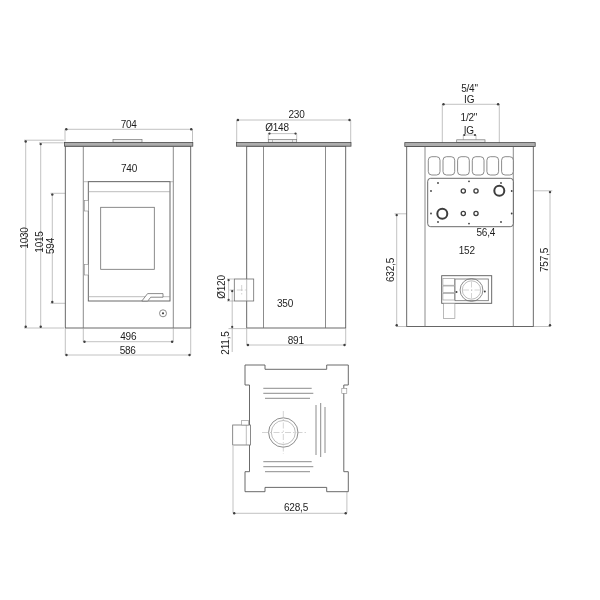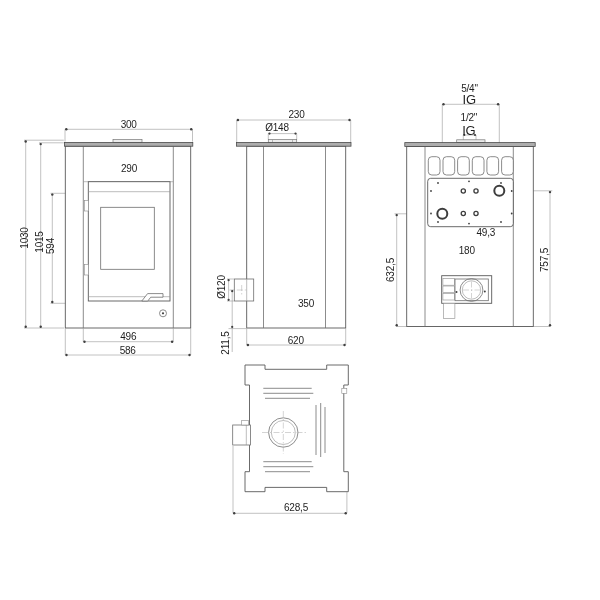--- a/index.html
+++ b/index.html
@@ -4,21 +4,21 @@
 <style>
   html,body{margin:0;padding:0;background:#fff;}
   .canvas{position:relative;width:600px;height:600px;background:#ffffff;overflow:hidden;
           font-family:"Liberation Sans",sans-serif;}
   .canvas svg{position:absolute;left:0;top:0;}
   .labels{position:absolute;left:0;top:0;width:600px;height:600px;}
   .dim-label{position:absolute;transform:translate(-50%,-50%);
              font:10px "Liberation Sans",sans-serif;color:#1e1e1e;
              white-space:nowrap;letter-spacing:-0.2px;}
   .rot{transform:translate(-50%,-50%) rotate(-90deg);}
-  .sm{font-size:13px;}
+  .sm{font-size:10px;}
   
   .obj{fill:#fff;stroke:#5a5a5a;stroke-width:.9;}
   .obj2{fill:none;stroke:#6e6e6e;stroke-width:.8;}
   .objf{fill:#fff;stroke:#6e6e6e;stroke-width:.8;}
   .lt{fill:none;stroke:#909090;stroke-width:.6;}
   .lt2{fill:#fff;stroke:#8a8a8a;stroke-width:.6;}
   .dim{fill:none;stroke:#8f8f8f;stroke-width:.55;}
   .plate{fill:#adadad;stroke:#4c4c4c;stroke-width:.8;}
   .collar{fill:#ececec;stroke:#777;stroke-width:.7;}
   .ring{fill:#fff;stroke:#3d3d3d;stroke-width:2;}
@@ -187,40 +187,40 @@
       <path class="obj2" d="M263.3 388.3 H311.7 M263.3 393.3 H313.3 M265 398.3 H310"></path>
       <path class="obj2" d="M263.3 461.7 H311.7 M263.3 466.7 H313.3 M265 471.7 H310"></path>
       <path class="obj2" d="M316 405 V455 M320.7 403 V457 M325 407 V453"></path>
     </g>
     <rect class="lt2" x="341.8" y="388.3" width="5" height="5"></rect>
   </g>
 </svg>
 
 <div class="labels">
 
-  <div class="dim-label" style="left:128.7px;top:123.5px">300</div>
-  <div class="dim-label" style="left:129px;top:168.3px">290</div>
+  <div class="dim-label" style="left:128.7px;top:123.5px">704</div>
+  <div class="dim-label" style="left:129px;top:168.3px">740</div>
   <div class="dim-label rot" style="left:23.5px;top:238px">1030</div>
   <div class="dim-label rot" style="left:38.5px;top:242px">1015</div>
   <div class="dim-label rot" style="left:50px;top:246px">594</div>
   <div class="dim-label" style="left:128.3px;top:336.3px">496</div>
   <div class="dim-label" style="left:127.7px;top:349.8px">586</div>
 
   <div class="dim-label" style="left:296.5px;top:113.5px">230</div>
   <div class="dim-label" style="left:277px;top:127.3px">Ø148</div>
   <div class="dim-label rot" style="left:221px;top:286.5px">Ø120</div>
   <div class="dim-label rot" style="left:225px;top:342.5px">211,5</div>
-  <div class="dim-label" style="left:306px;top:302.6px">350</div>
-  <div class="dim-label" style="left:295.8px;top:339.6px">620</div>
+  <div class="dim-label" style="left:285px;top:302.6px">350</div>
+  <div class="dim-label" style="left:295.8px;top:339.6px">891</div>
 
   <div class="dim-label" style="left:469.5px;top:88px">5/4"</div>
   <div class="dim-label sm" style="left:469.2px;top:99px">IG</div>
   <div class="dim-label" style="left:468.9px;top:117px">1/2"</div>
   <div class="dim-label sm" style="left:468.8px;top:129.5px">IG</div>
-  <div class="dim-label" style="left:485.8px;top:231.8px">49,3</div>
-  <div class="dim-label" style="left:466.8px;top:249.8px">180</div>
+  <div class="dim-label" style="left:485.8px;top:231.8px">56,4</div>
+  <div class="dim-label" style="left:466.8px;top:249.8px">152</div>
   <div class="dim-label rot" style="left:389.5px;top:270px">632,5</div>
   <div class="dim-label rot" style="left:543.8px;top:260px">757,5</div>
 
   <div class="dim-label" style="left:296px;top:506.6px">628,5</div>
 </div>
 
 </div>
 
 </body></html>

